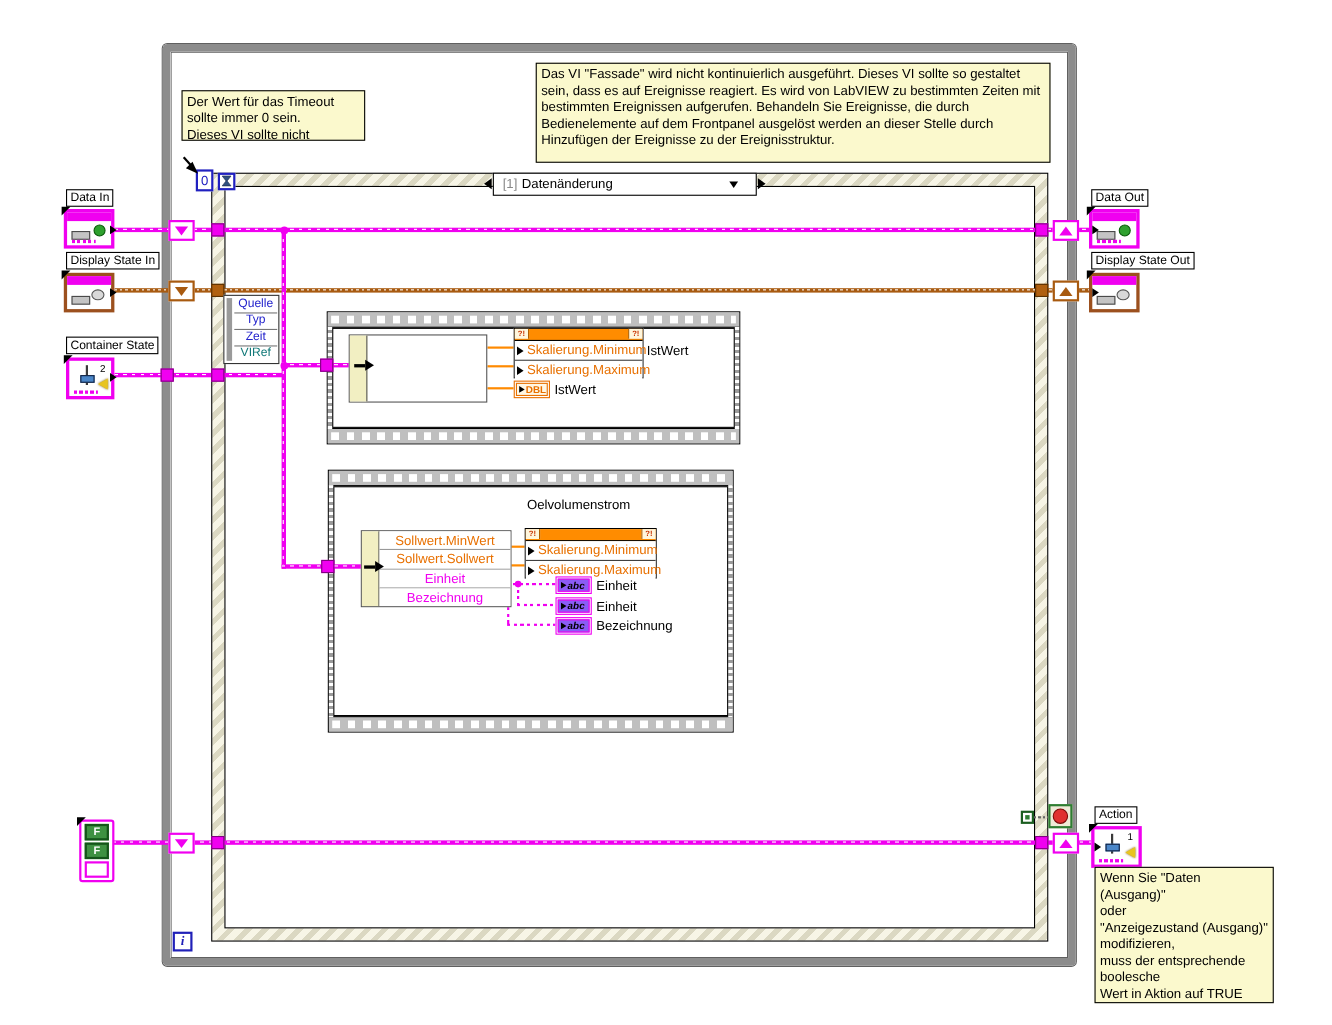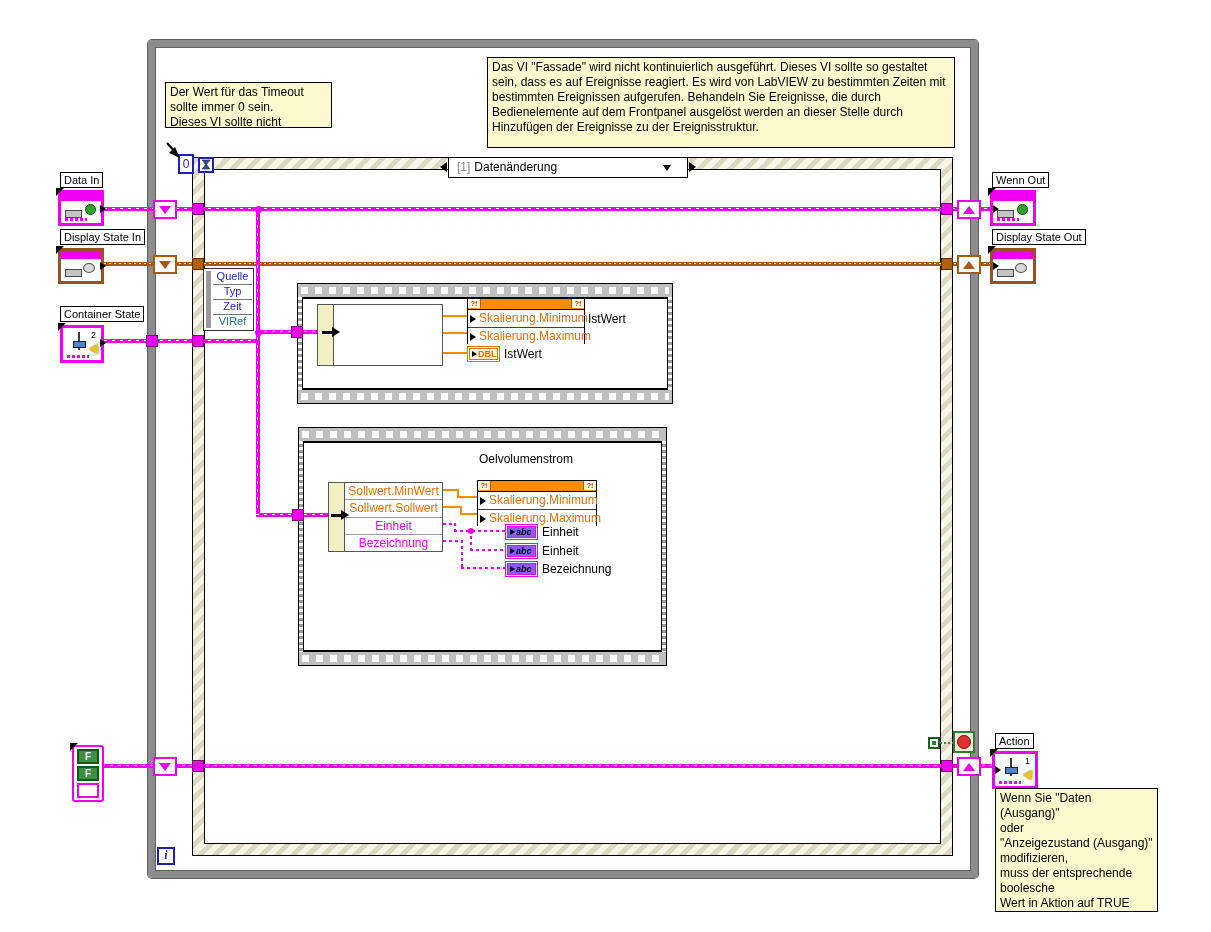--- a/index.html
+++ b/index.html
@@ -224,21 +224,21 @@
     </div>
     <div class="prow">Skalierung.Minimum</div>
     <div class="prow">Skalierung.Maximum</div>
   </div>
   <div class="abs nlabel" style="left:588px;top:312px;">IstWert</div>
   <div class="abs lvar" style="left:467px;top:346px;width:33px;">
     <div class="inner">DBL</div>
   </div>
   <div class="abs nlabel" style="left:504px;top:347px;">IstWert</div>
 
-  <div class="abs unb" style="left:328px;top:482px;width:115px;height:70px;">
+  <div class="abs unb" style="left:328px;top:482px;width:137px;height:70px;">
     <div class="bcol"></div>
     <div class="urows">
       <div class="urow">Sollwert.MinWert</div>
       <div class="urow">Sollwert.Sollwert</div>
       <div class="urow pink">Einheit</div>
       <div class="urow pink">Bezeichnung</div>
     </div>
   </div>
   <div class="abs inarrow" style="left:331px;top:510px;width:20px;height:11px;">
     <div class="bar"></div>
@@ -289,21 +289,21 @@
   <div class="abs icon" style="left:60px;top:325px;width:44px;height:38px;">
     <div class="sl-line"></div>
     <div class="sl-handle"></div>
     <div class="sl-num">2</div>
     <div class="sl-flag"></div>
     <div class="art-feet"></div>
   </div>
   <div class="abs corner" style="left:58px;top:323px;"></div>
   <div class="abs nub" style="left:100px;top:339px;"></div>
 
-  <div class="abs lbl" style="left:992px;top:172px;">Wenn Out</div>
+  <div class="abs lbl" style="left:992px;top:172px;">Data Out</div>
   <div class="abs icon" style="left:990px;top:190px;">
     <div class="cap"></div>
     <div class="art-bar"></div>
     <div class="art-ball"></div>
     <div class="art-feet"></div>
   </div>
   <div class="abs corner" style="left:988px;top:188px;"></div>
   <div class="abs nub" style="left:993px;top:205px;"></div>
 
   <div class="abs lbl" style="left:992px;top:229px;">Display State Out</div>

